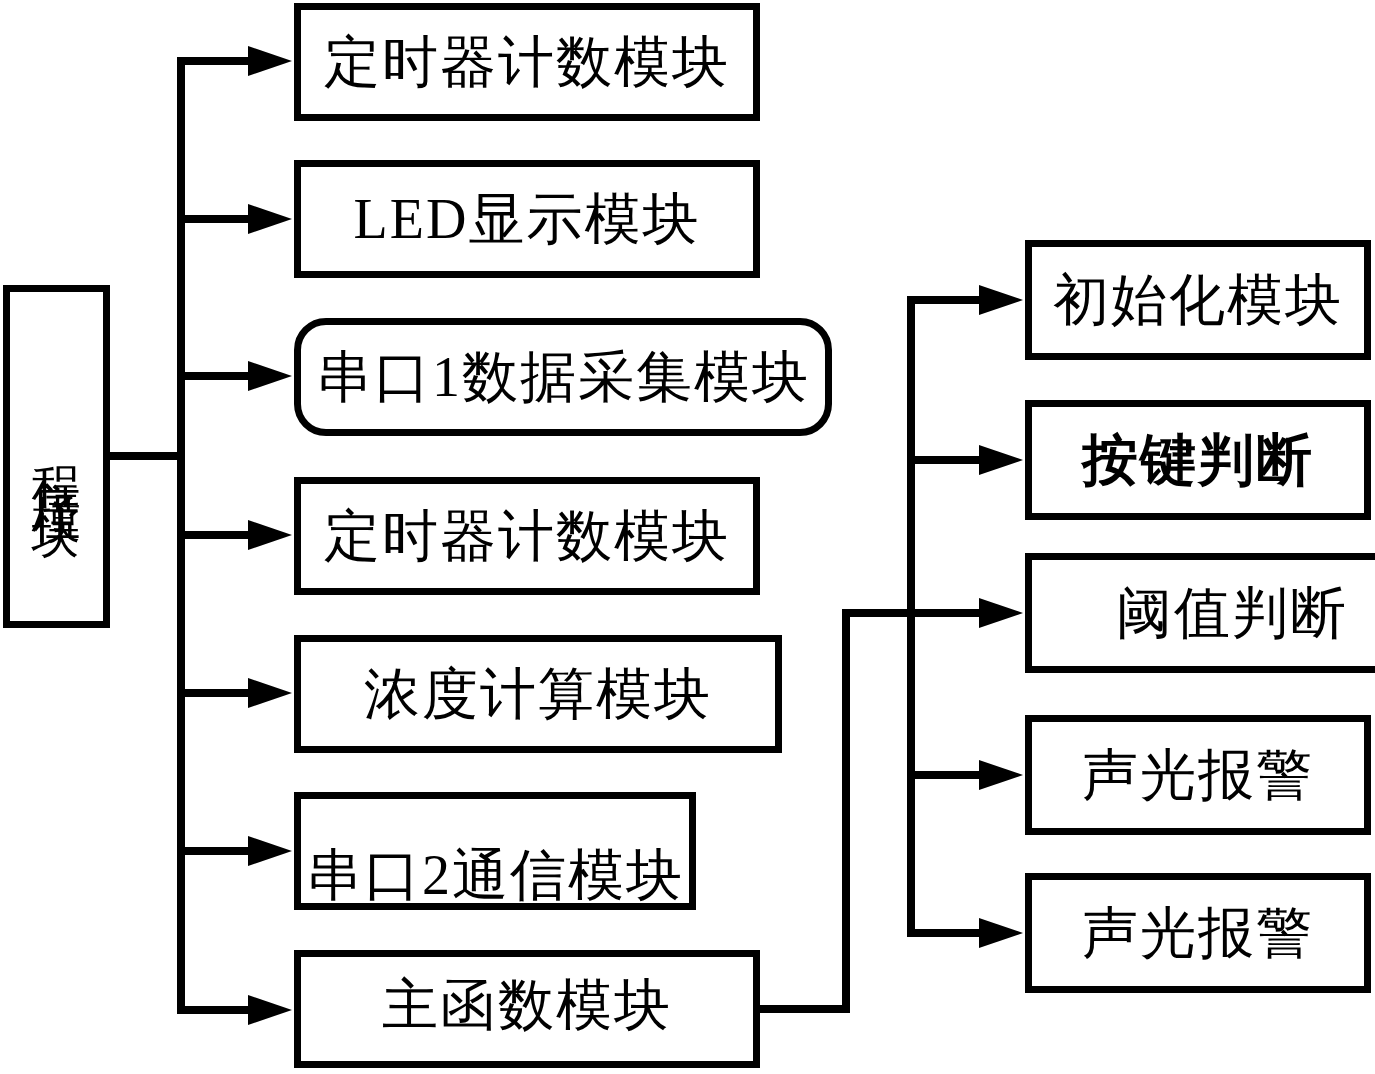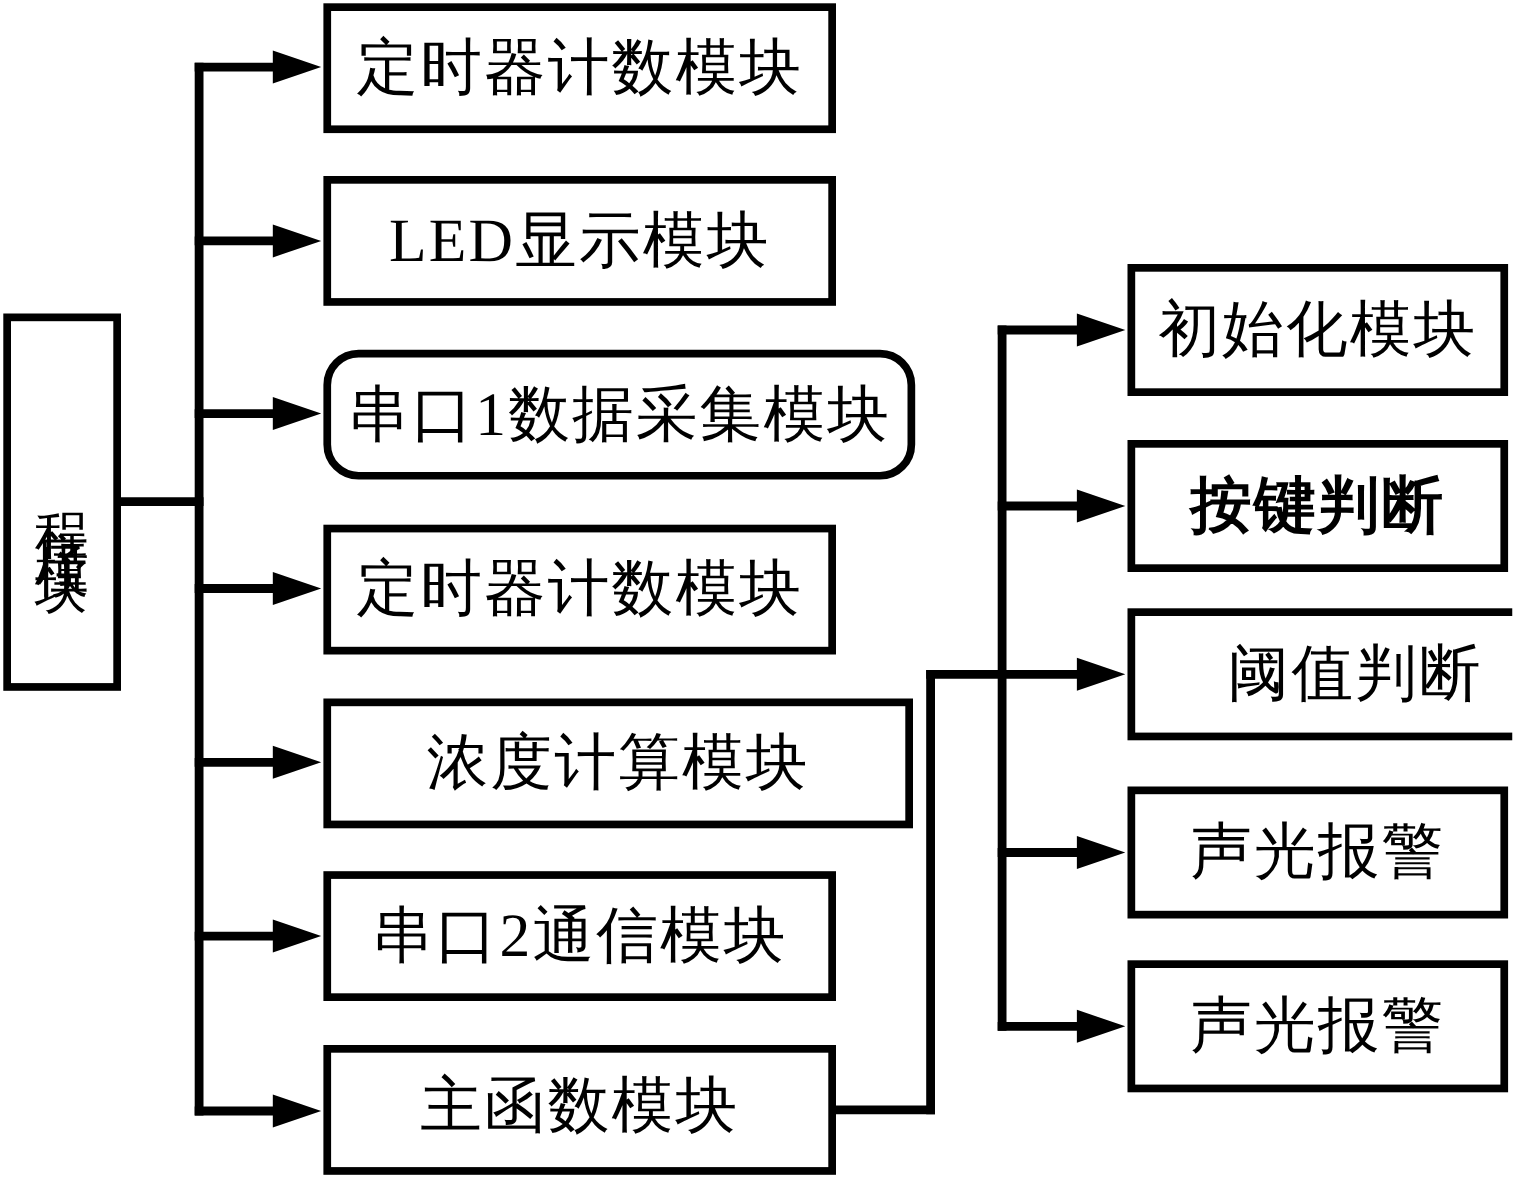--- a/index.html
+++ b/index.html
@@ -111,24 +111,24 @@
   </div>
   <div class="node" style="left:294px; top:160px; width:466px; height:118px;">
     <span class="label">LED显示模块</span>
   </div>
   <div class="node" style="left:294px; top:318px; width:538px; height:118px;border-radius:32px;">
     <span class="label">串口1数据采集模块</span>
   </div>
   <div class="node" style="left:294px; top:477px; width:466px; height:118px;">
     <span class="label">定时器计数模块</span>
   </div>
-  <div class="node" style="left:294px; top:635px; width:536px; height:118px;">
+  <div class="node" style="left:294px; top:635px; width:488px; height:118px;">
     <span class="label">浓度计算模块</span>
   </div>
-  <div class="node" style="left:294px; top:792px; width:466px; height:118px;">
+  <div class="node" style="left:294px; top:792px; width:402px; height:118px;align-items:flex-end;">
     <span class="label">串口2通信模块</span>
   </div>
   <div class="node" style="left:294px; top:950px; width:466px; height:118px;font-family:Liberation Mono, monospace;">
     <span class="label">主函数模块</span>
   </div>
 
   <div class="node" style="left:1025px; top:240px; width:346px; height:120px;">
     <span class="label">初始化模块</span>
   </div>
   <div class="node" style="left:1025px; top:400px; width:346px; height:120px;font-weight:bold;">

